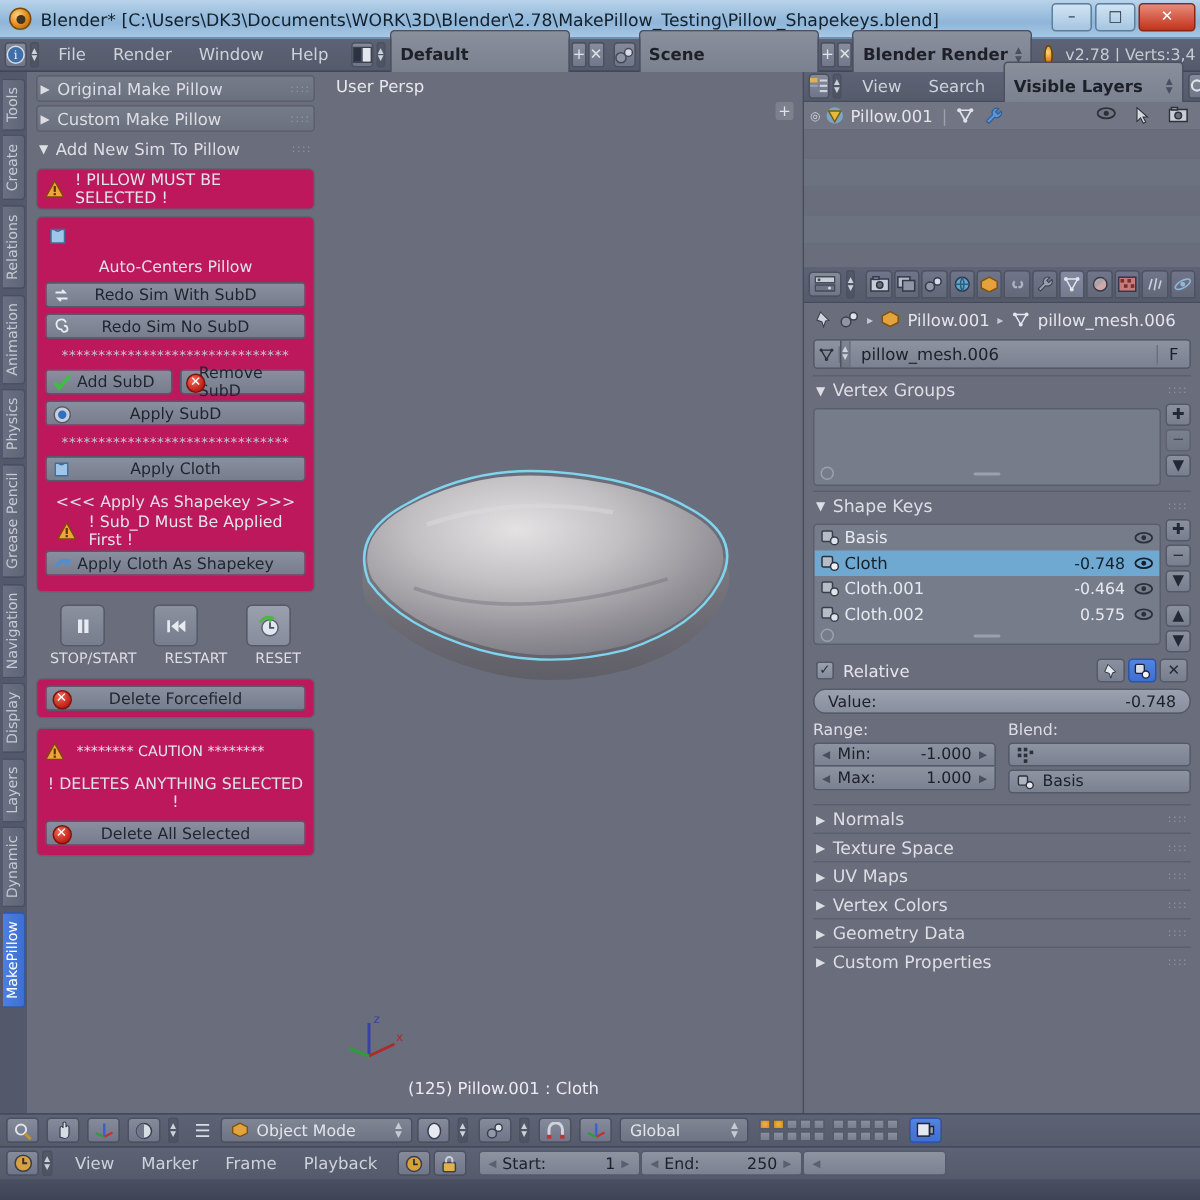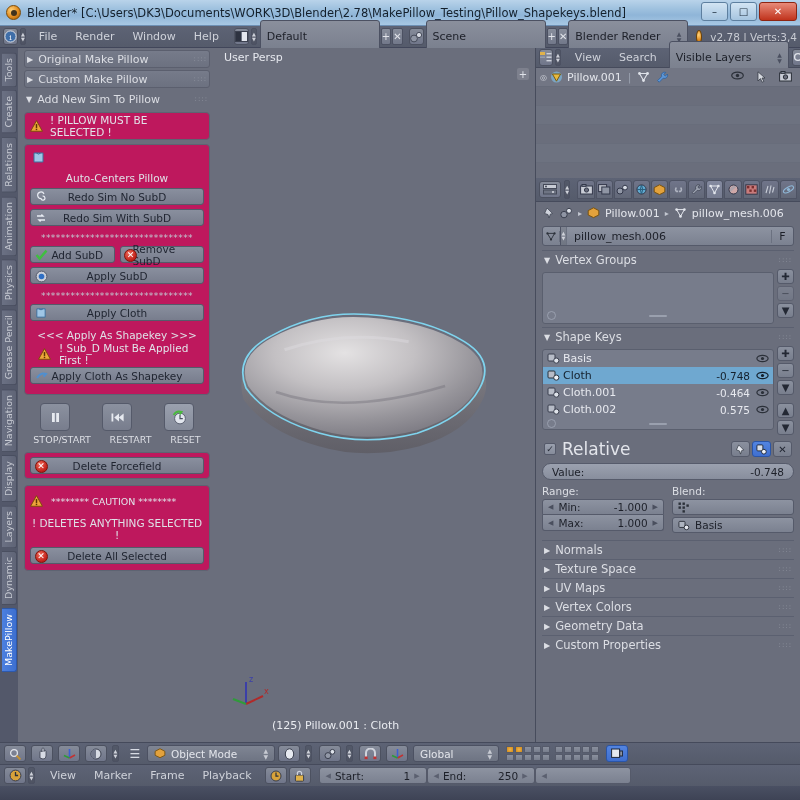--- a/index.html
+++ b/index.html
@@ -37,21 +37,21 @@
     border-bottom:1px solid #41465a; padding:0 3px; position:relative;
   }
   .icobtn{width:22px;height:17px;display:flex;align-items:center;justify-content:center;
     border-radius:3px;background:linear-gradient(180deg,#858b99,#70768a);
     border:1px solid #4c5160;margin-right:2px;}
   .spin{width:7px;display:flex;flex-direction:column;align-items:center;justify-content:center;
     font-size:5px;line-height:5px;color:#cfd2da;background:rgba(0,0,0,.09);height:100%;border-left:1px solid #4e5364;}
   .menu{padding:0 9px;font-size:11px;color:#cfd2da;line-height:22px;}
   .field{height:17px;min-width:120px;display:flex;align-items:center;padding:16px 6px;
     background:linear-gradient(180deg,#8a8f9c,#787e8c);border:1px solid #4c5162;
-    border-radius:3px;font-size:11px;color:#1d2029;}
+    border-radius:3px;font-size:11px;color:#1d2029;font-weight:bold;}
   .sqbtn{width:15px;height:17px;display:flex;align-items:center;justify-content:center;
     background:linear-gradient(180deg,#878d9b,#72788a);border:1px solid #4c5162;border-radius:2px;
     font-size:10px;color:#e2e4ea;margin-left:1px;}
   .vertinfo{margin-left:8px;font-size:10.5px;color:#c8cbd3;white-space:nowrap;}
 
   
   .body{flex:1 1 auto;display:flex;min-height:0;position:relative;background:#2a2e3a;}
 
   
   .rail{width:18px;flex:0 0 18px;background:#53586a;display:flex;flex-direction:column;
@@ -302,32 +302,32 @@
           <svg width="13" height="13" viewBox="0 0 13 13">
             <path d="M2 2 H11 V11 H2 Z" fill="#9fc6e6" stroke="#3c6f9c"></path>
             <path d="M4.3 2 q2.2 2.2 4.4 0" fill="none" stroke="#3c6f9c"></path>
           </svg>
         </div>
         <div class="centerline">Auto-Centers Pillow</div>
 
         <div class="pbtn">
           <span class="lic">
             <svg width="12" height="12" viewBox="0 0 12 12">
-                <path d="M9 3 a3.3 3.3 0 1 0 -3 4.6 a2 2 0 1 0 1.6 -2.4" fill="none" stroke="#e8ecf3" stroke-width="1.2"></path>
+                <path d="M2 4 h6 l-1.6 -1.6 M10 8 h-6 l1.6 1.6" fill="none" stroke="#e8ecf3" stroke-width="1.4"></path>
               </svg>
           </span>
-          <span>Redo Sim No SubD</span>
+          <span>Redo Sim With SubD</span>
         </div>
         <div class="pbtn">
           <span class="lic">
             <svg width="12" height="12" viewBox="0 0 12 12">
-                <path d="M2 4 h6 l-1.6 -1.6 M10 8 h-6 l1.6 1.6" fill="none" stroke="#e8ecf3" stroke-width="1.4"></path>
+                <path d="M9 3 a3.3 3.3 0 1 0 -3 4.6 a2 2 0 1 0 1.6 -2.4" fill="none" stroke="#e8ecf3" stroke-width="1.2"></path>
               </svg>
           </span>
-          <span>Redo Sim With SubD</span>
+          <span>Redo Sim No SubD</span>
         </div>
 
         <div class="stars">*******************************</div>
 
         <div class="row2">
           <div class="pbtn">
             <span class="lic">
               <svg width="13" height="12" viewBox="0 0 13 12">
                   <path d="M1.5 6 L4.6 9.6 L11.5 1.6" fill="none" stroke="#3fbf3f" stroke-width="2.4"></path>
                 </svg>
@@ -802,21 +802,21 @@
               <div class="sbtn">✚</div>
               <div class="sbtn">−</div>
               <div class="sbtn">▼</div>
               <div class="sbtn" style="margin-top:6px">▲</div>
               <div class="sbtn">▼</div>
             </div>
           </div>
 
           <div class="relrow">
             <span class="cbox">✓</span>
-            <span style="font-size:17px;color:#e3e5eb">Relative</span>
+            <span style="font-size:11px;color:#e3e5eb">Relative</span>
             <span style="margin-left:auto;display:flex;gap:2px">
               <span class="sbtn" style="width:19px;height:16px">
                 <svg width="11" height="11" viewBox="0 0 12 12">
                     <path d="M4 1 L9.6 6.6 L7.4 7 L6 11 L5 7.6 L1.6 6.4 Z" fill="#e6e9f0" stroke="#2b3039" stroke-width=".7"></path>
                   </svg>
               </span>
               <span class="sbtn" style="width:19px;height:16px;background:linear-gradient(180deg,#5384e0,#3f6fd0);border-color:#2a55a8">
                 <svg width="11" height="11" viewBox="0 0 12 12">
                     <rect x="1" y="1" width="6.5" height="6.5" rx="1" fill="#d9dee8" stroke="#1e2636"></rect>
                     <circle cx="8.6" cy="8.4" r="2.6" fill="#f0f3f8" stroke="#1e2636"></circle>

